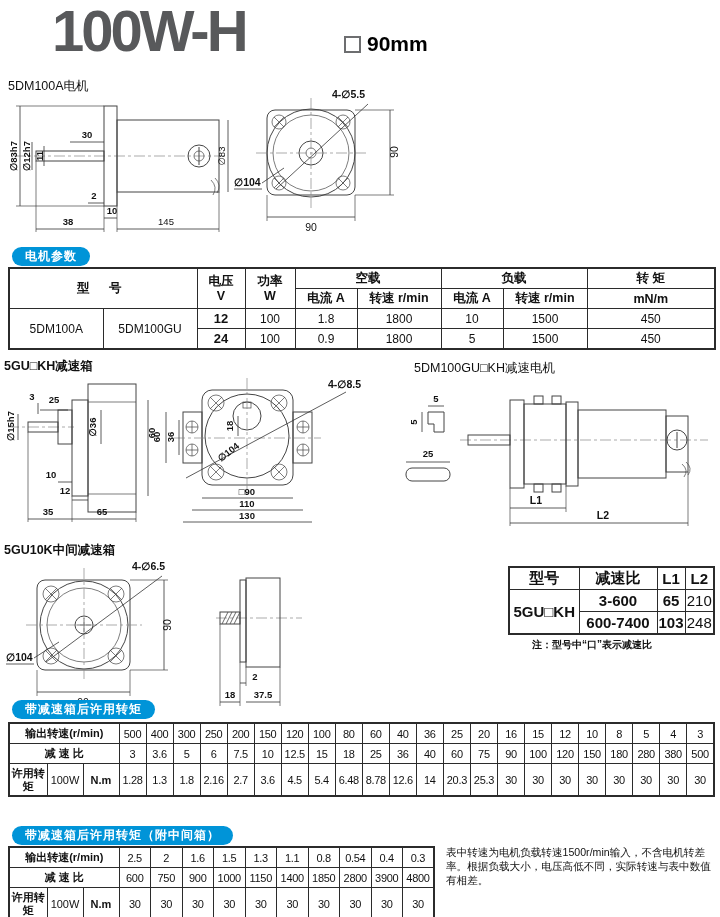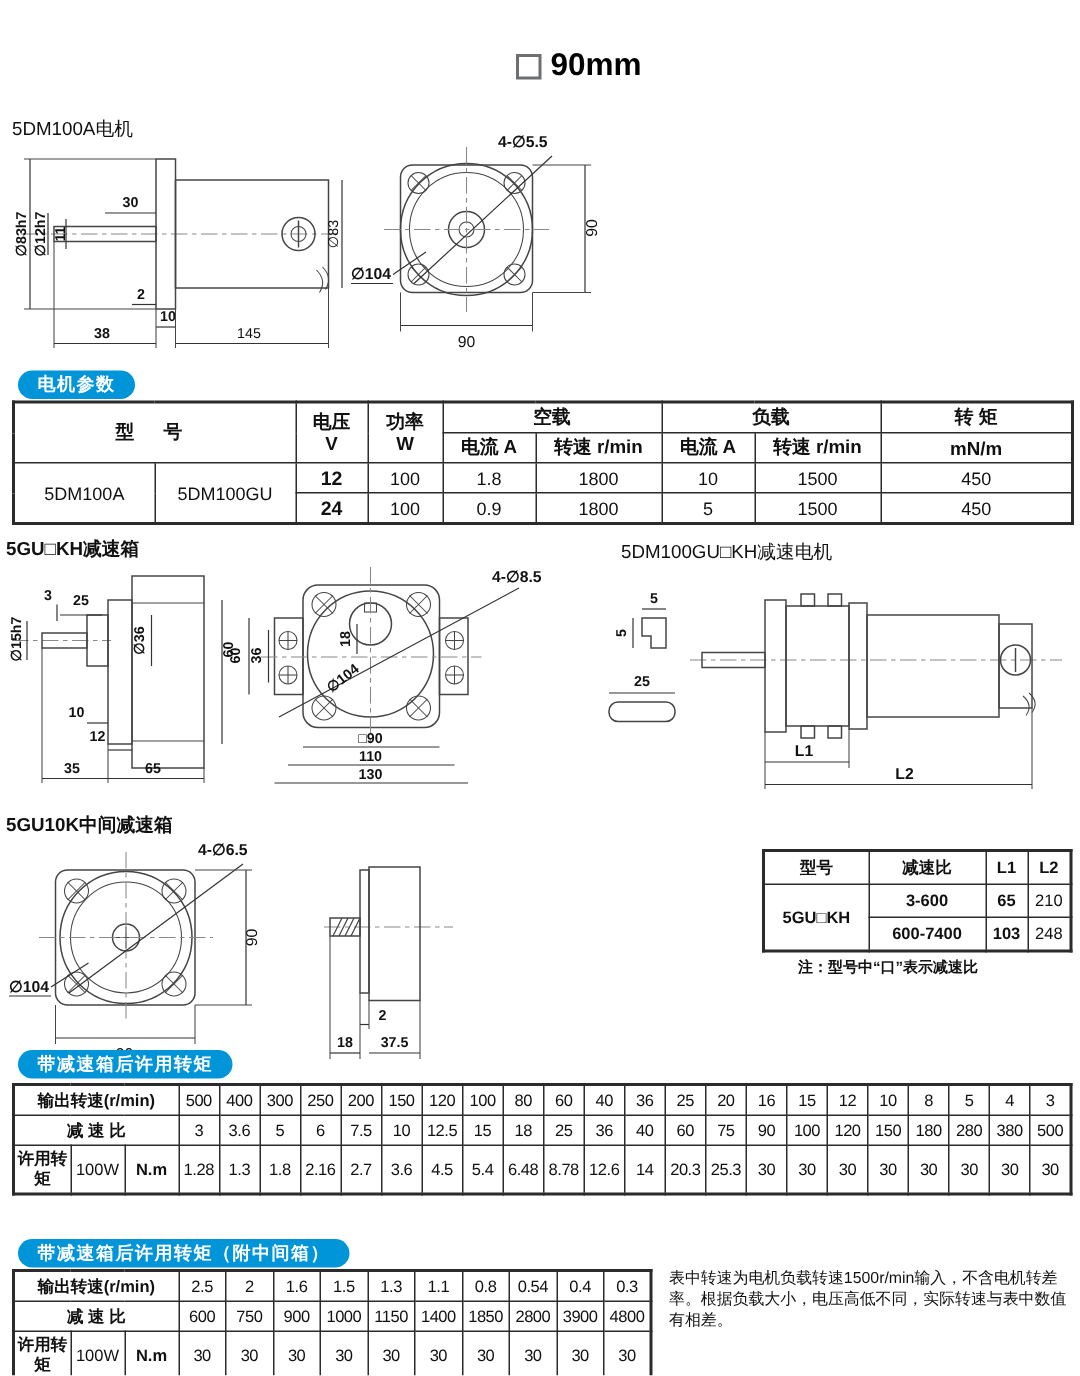--- a/index.html
+++ b/index.html
@@ -22,39 +22,40 @@
   .ptable tr.h td{font-weight:bold;font-size:12.5px;}
   .ptable td.big{font-size:13.5px;letter-spacing:8px;margin-left:32px;}
   .ptable td.bold{font-weight:bold;font-size:13px;}
   .stack div{line-height:15px;font-weight:bold;}
   .ttable td{font-size:11px;}
   .ttable td.lab{font-weight:bold;font-size:11px;}
   .ttable tr.r1 td,.ttable tr.r2 td{height:19px;}
   .ttable tr.r3 td{height:31px;}
   .ttable td.wrap{line-height:1.15;}
   .ttable td.num{font-size:11px;letter-spacing:-0.3px;}
-  .dtable td{height:21px;font-size:11px;}
+  .dtable td{height:21px;font-size:15px;}
   .dtable td.hb,.dtable td.vb{font-weight:bold;}
   .note{font-size:10px;font-weight:bold;color:#111;}
   .para{font-size:10.6px;line-height:1.34;color:#111;width:272px;}
   svg{display:block;}
   .ln{stroke:#454545;stroke-width:1;fill:none;}
   .thin{stroke:#454545;stroke-width:.7;fill:none;}
   .cl{stroke:#888;stroke-width:.7;fill:none;stroke-dasharray:11 3 3 3;}
   .dl{stroke:#333;stroke-width:.8;fill:none;}
   .dim{font-size:9.5px;fill:#111;font-family:"Liberation Sans",sans-serif;}
   .dim.bb{font-weight:bold;}
   .dim.lg{font-size:10.5px;}
   .hatch{stroke:#454545;stroke-width:.8;}
 </style>
 </head>
 <body>
 
 <div class="page">
 
+  <div class="abs title" style="left:52px;top:2px;">100W-H</div>
   <div class="abs frame-wrap" style="left:344px;top:32px;">
     <span class="frame-sq"></span>
     <span class="frame-txt">90mm</span>
   </div>
 
   <div class="abs seclabel" style="left:8px;top:78px;">5DM100A电机</div>
 
   <svg class="abs" style="left:6px;top:92px;" width="228" height="148" viewBox="0 0 228 148">
     <line class="cl" x1="8" y1="64" x2="222" y2="64"></line>
     <rect class="ln" x="30" y="59" width="68" height="10"></rect>

